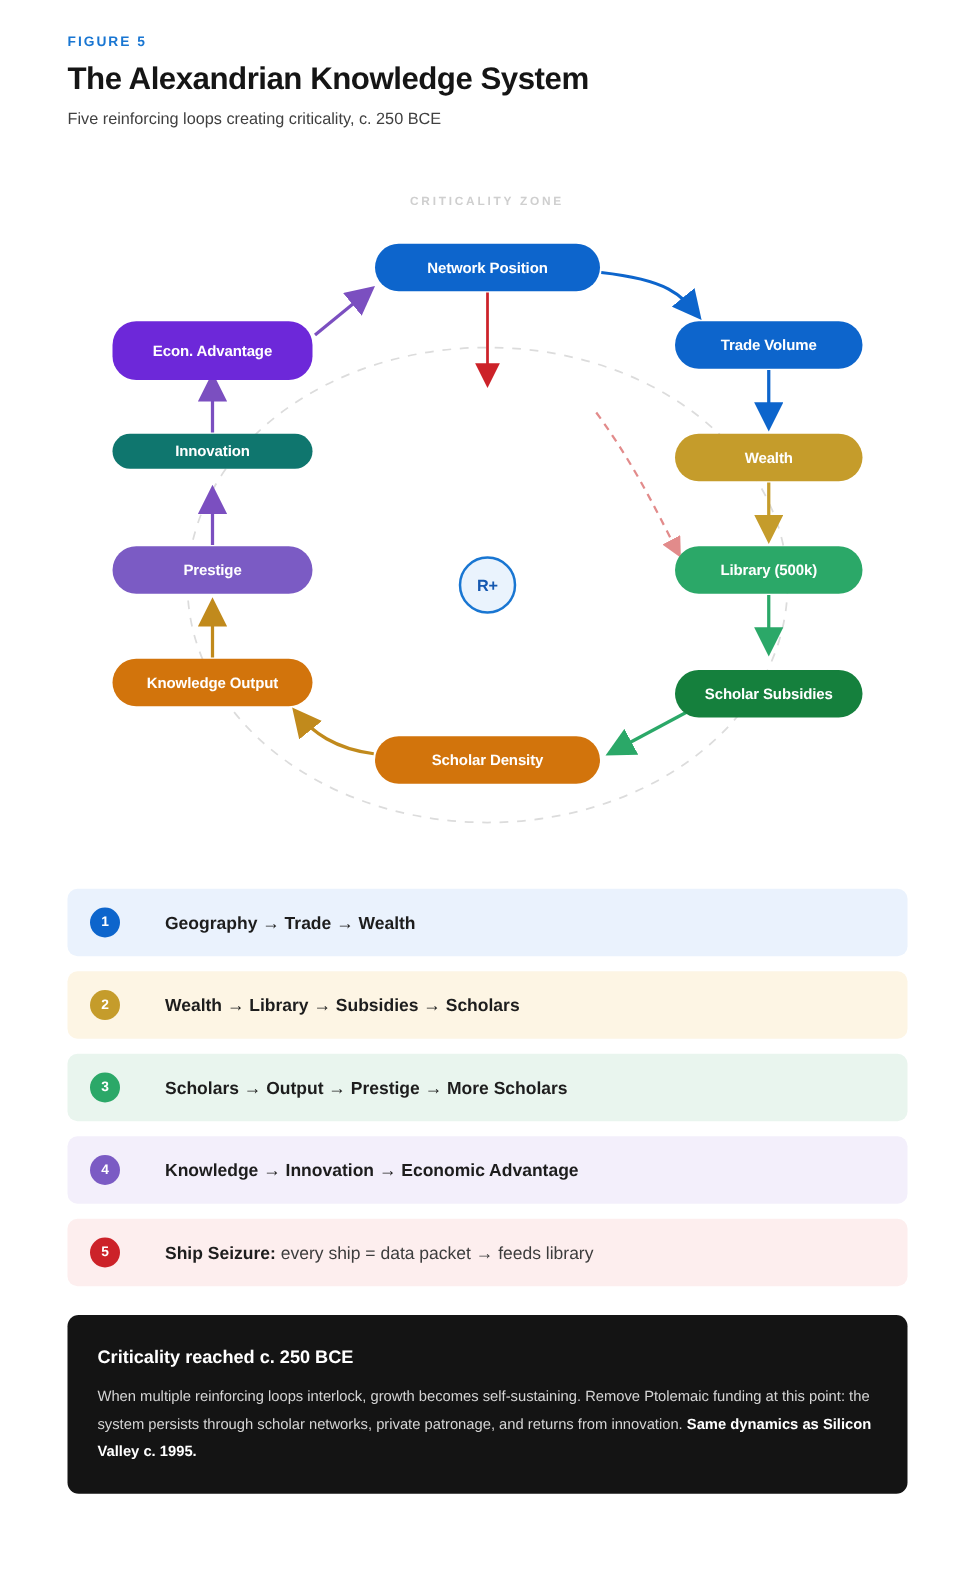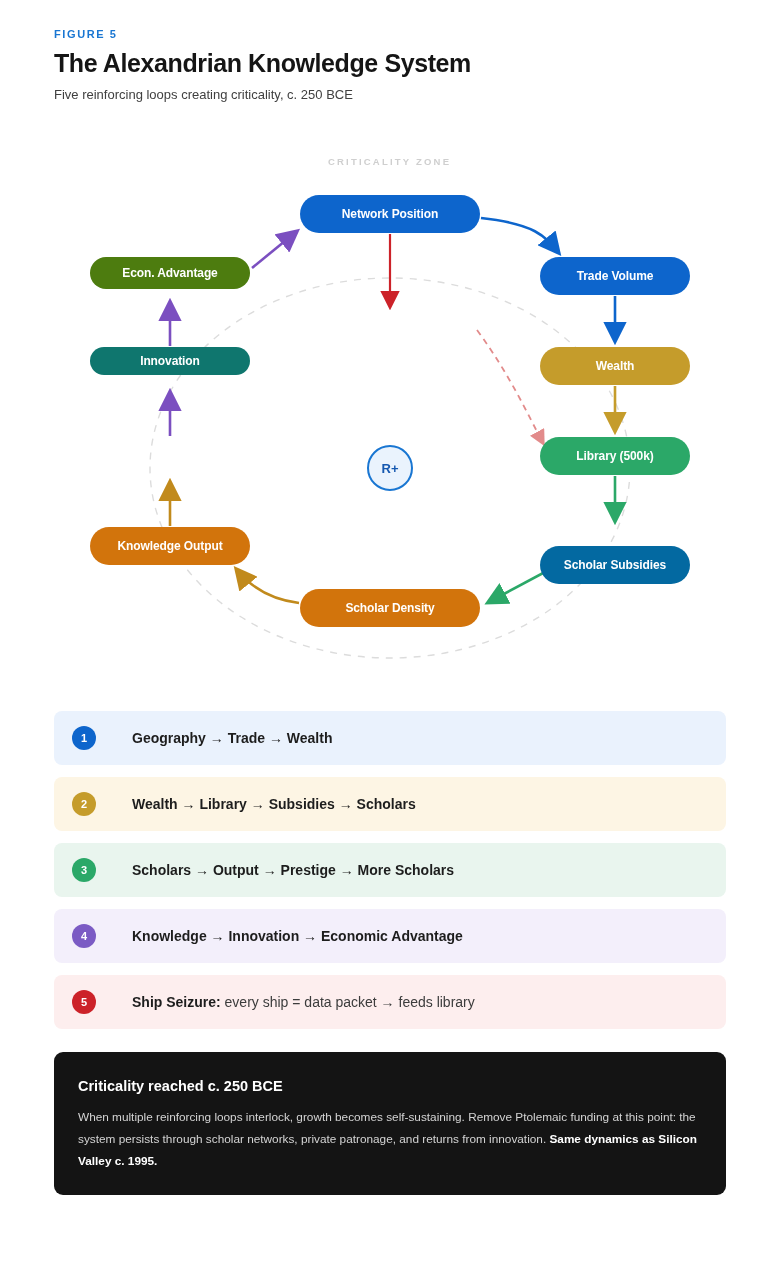--- a/index.html
+++ b/index.html
@@ -137,25 +137,26 @@
 
       <path d="M477,190 C510,235 528,275 543,303" fill="none" stroke="#e28b8b" stroke-width="1.8" stroke-dasharray="6,5" marker-end="url(#ah-pink)"></path>
     </svg>
 
     <div class="zone-label" style="left:328px; top:16px;">Criticality Zone</div>
 
     <div class="node" id="n0" style="left:300px; top:55px; width:180px; height:38px; background:#0d65cc;">Network Position</div>
     <div class="node" style="left:540px; top:117px; width:150px; height:38px; background:#0d65cc;">Trade Volume</div>
     <div class="node" style="left:540px; top:207px; width:150px; height:38px; background:#c59c2b;">Wealth</div>
     <div class="node" style="left:540px; top:297px; width:150px; height:38px; background:#2ba868;">Library (500k)</div>
-    <div class="node" style="left:540px; top:406px; width:150px; height:38px; background:#0369a1;">Scholar Subsidies</div>
+    <div class="node" style="left:540px; top:396px; width:150px; height:38px; background:#15803d;">Scholar Subsidies</div>
     <div class="node" style="left:300px; top:449px; width:180px; height:38px; background:#d2740c;">Scholar Density</div>
     <div class="node" style="left:90px; top:387px; width:160px; height:38px; background:#d2740c;">Knowledge Output</div>
+    <div class="node" style="left:90px; top:297px; width:160px; height:38px; background:#7b5bc4;">Prestige</div>
     <div class="node" style="left:90px; top:207px; width:160px; height:28px; background:#0f766e;">Innovation</div>
-    <div class="node" style="left:90px; top:117px; width:160px; height:32px; background:#4d7c0f;text-align:center;">Econ. Advantage</div>
+    <div class="node" style="left:90px; top:117px; width:160px; height:47px; background:#6d28d9;text-align:center;">Econ. Advantage</div>
 
 
     <div class="rplus" style="left:367px; top:305px;">R+</div>
   </div>
 
   <div class="loops">
     <div class="loop-row" style="background:#eaf2fd;">
       <div class="loop-badge" style="background:#0d65cc;">1</div>
       <div class="loop-text">Geography → Trade → Wealth</div>
     </div>

